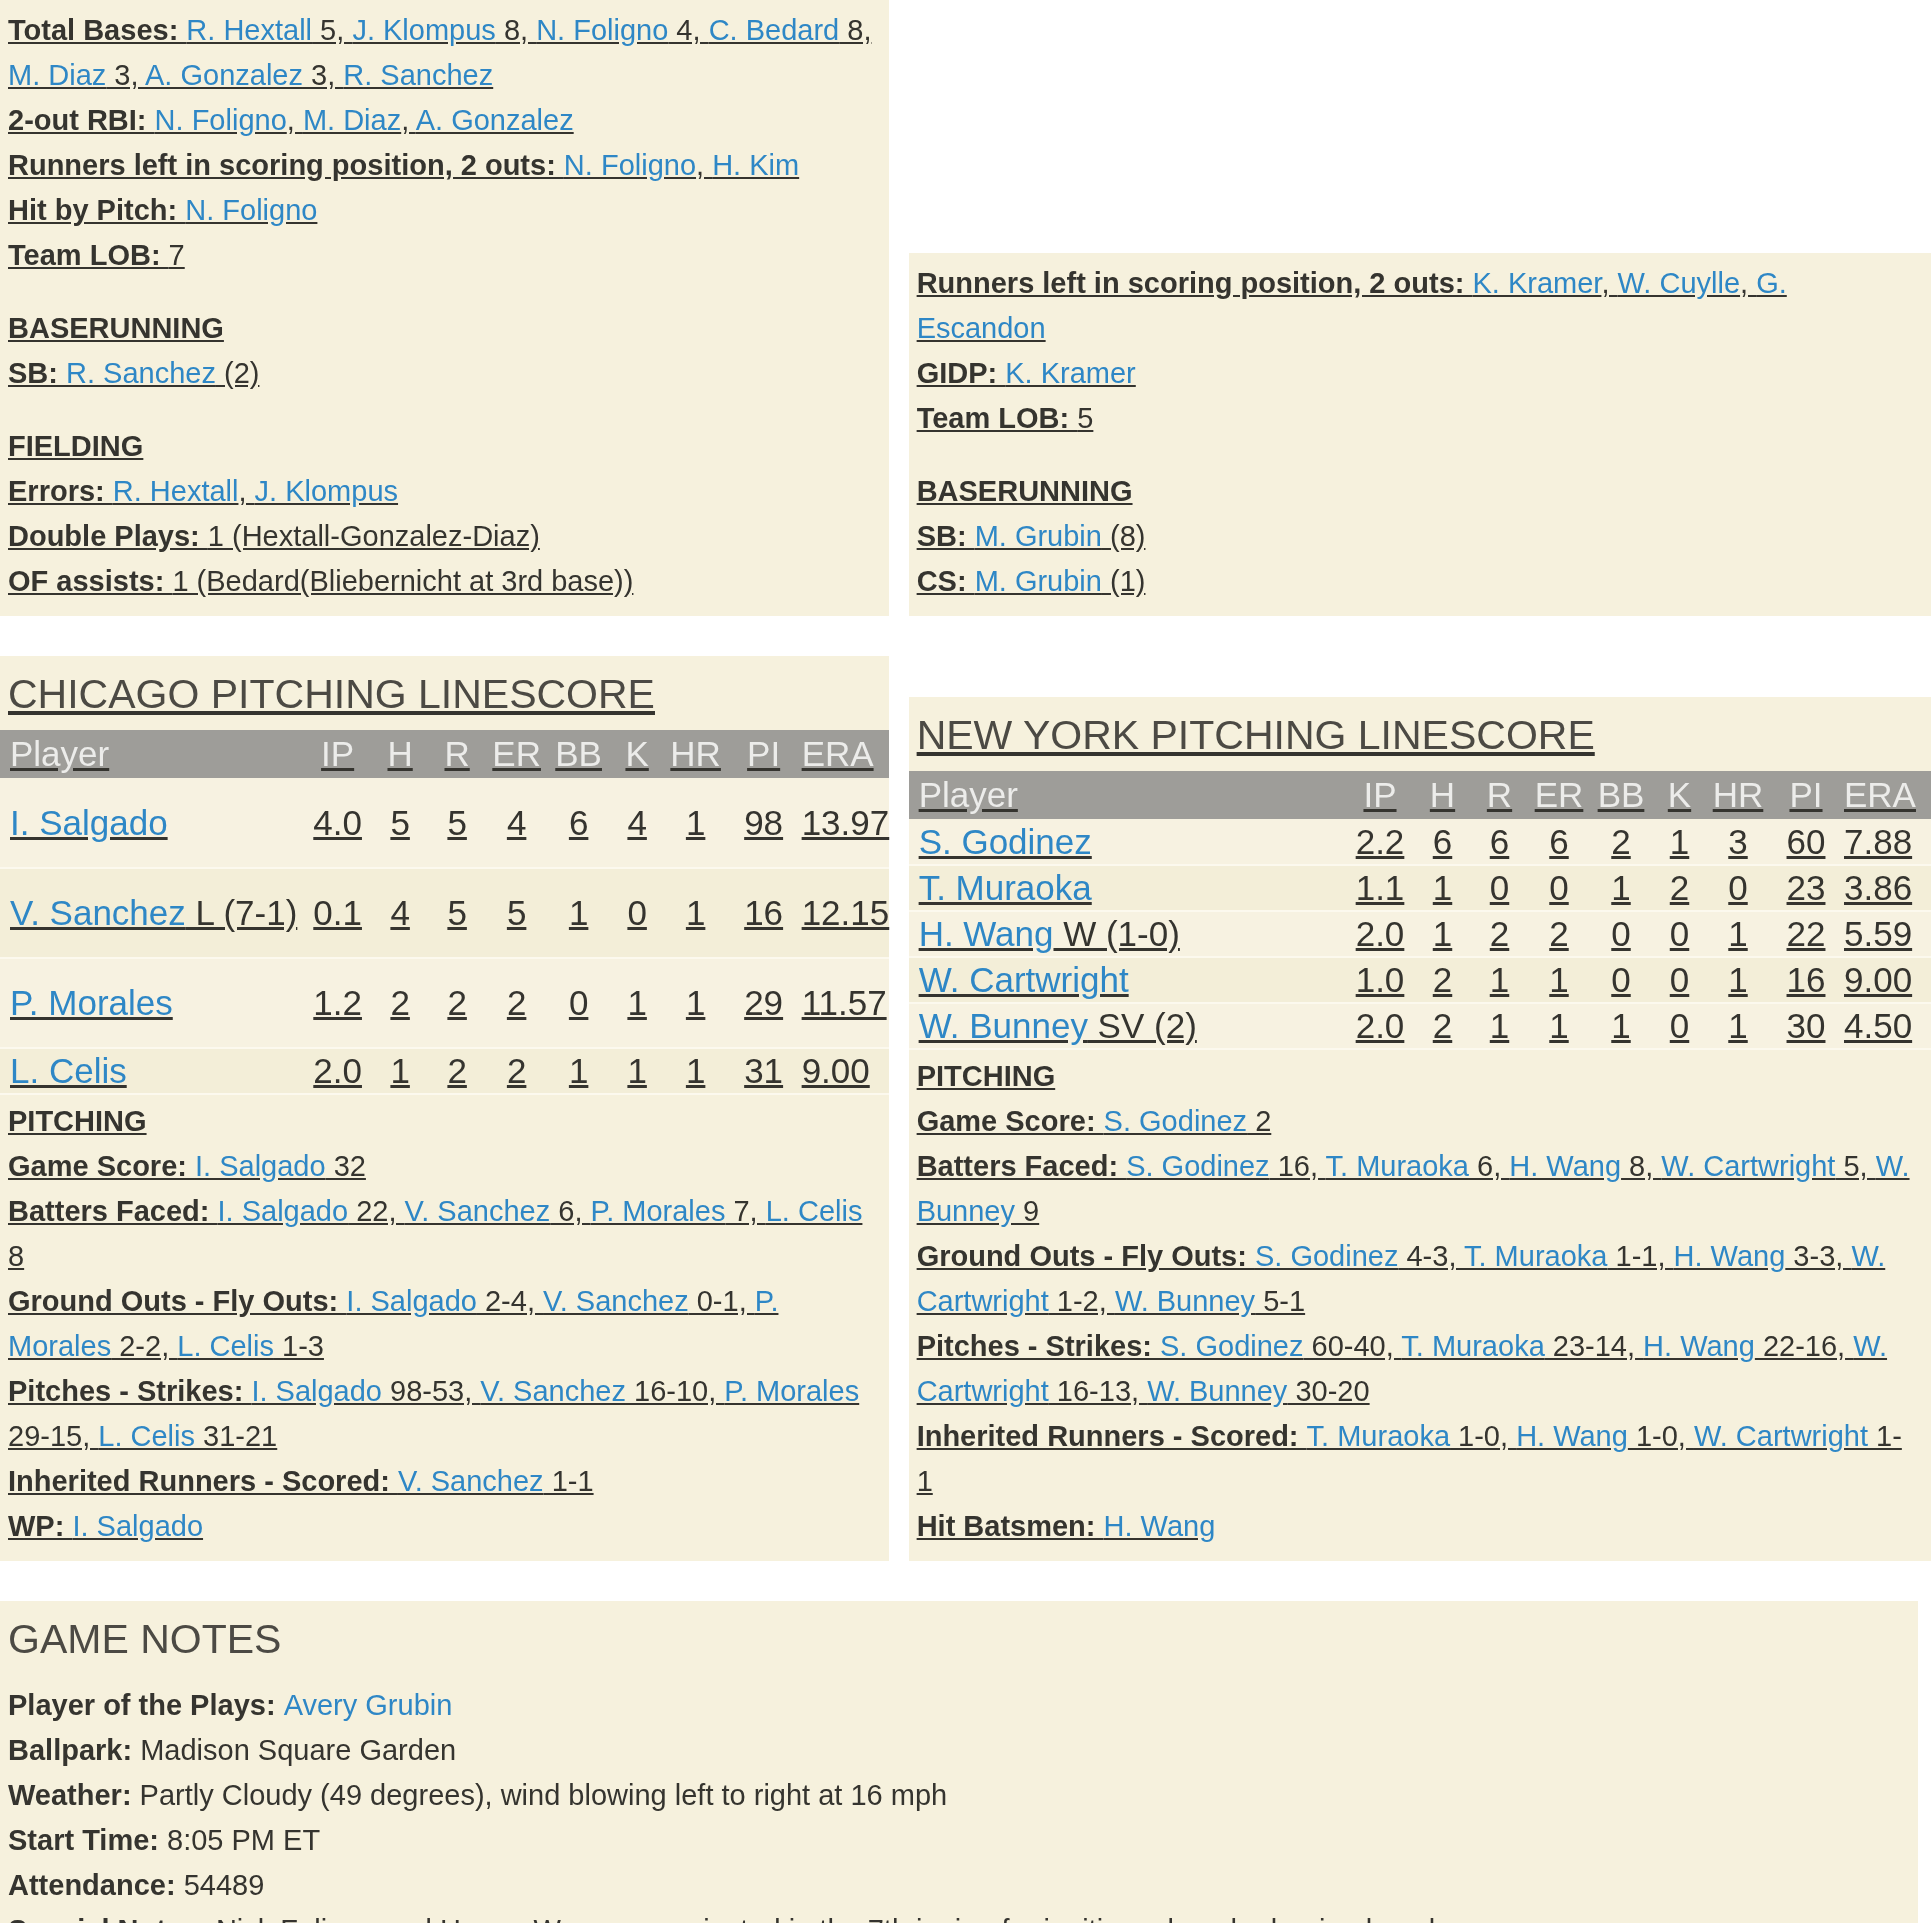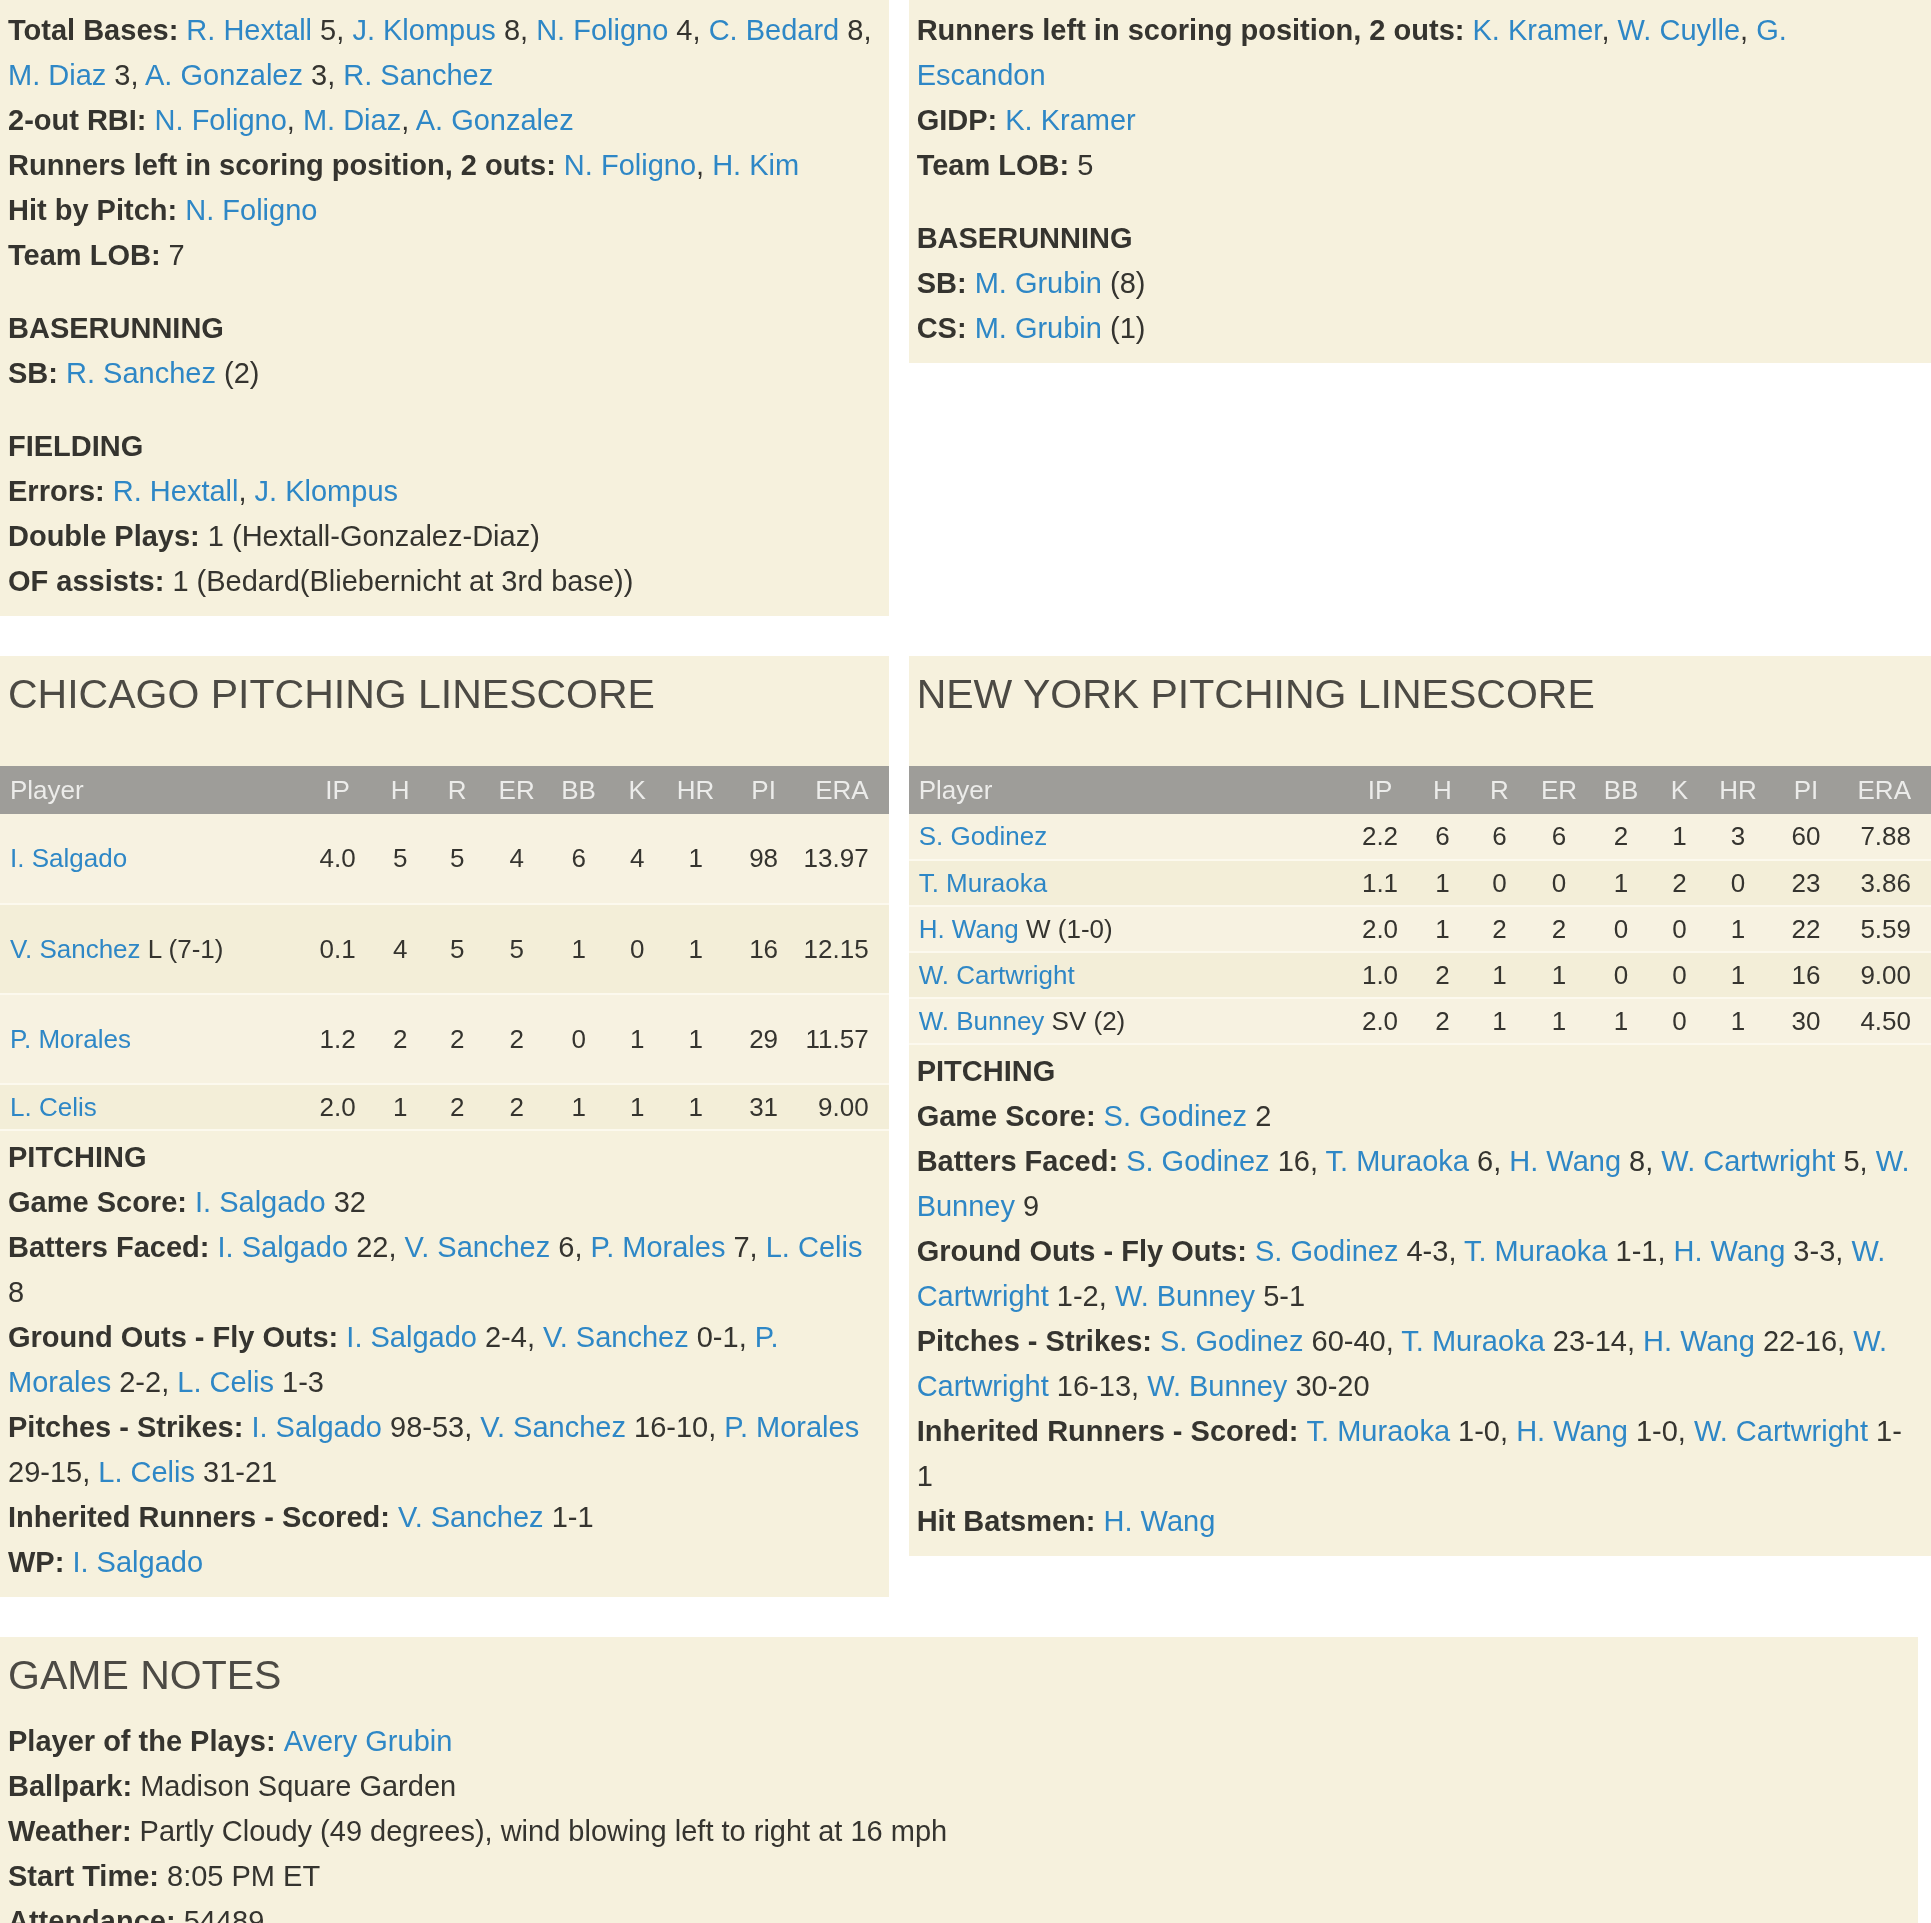--- a/index.html
+++ b/index.html
@@ -3,40 +3,39 @@
 <meta charset="utf-8">
 <style>
   html,body{margin:0;padding:0;background:#ffffff;}
   body{
     width:1931px;
     font-family:"Liberation Sans","DejaVu Sans",sans-serif;
     color:#35342f;
     -webkit-font-smoothing:antialiased;
   }
   .page{position:relative;width:1931px;}
-  .cols{display:flex;align-items:flex-start;}
+  .cols{display:flex;align-items:flex-end;text-decoration:underline;}
   .panel{background:#f6f1dd;box-sizing:border-box;}
   .panel.left{width:950px;margin-right:20px;}
   .panel.right{width:1093px;}
   .panel.full{width:1918px;}
   .gap{height:40px;background:#ffffff;}
   .lines{padding:8px 14px 12px 8px;}
   .line{font-size:29px;line-height:45px;min-height:45px;}
   .blank{height:28px;}
   .lbl{font-weight:bold;color:#35342f;}
   .txt{color:#35342f;}
   .plink{color:#2e87c6;cursor:pointer;}
   .sec-title{
     margin:0;padding:14px 0 12px 8px;
     font-size:41px;font-weight:400;color:#4c4a44;line-height:48px;
   }
   table.linescore{
     width:100%;border-collapse:collapse;table-layout:fixed;
-    font-size:26px;
-    margin-top:36px;
+    font-size:35px;
   }
   table.linescore th{
     background:#9e9d99;color:#ececea;font-weight:400;height:46px;
     text-align:center;white-space:nowrap;
   }
   table.linescore th.ph{text-align:left;padding-left:10px;}
   table.linescore td{
     text-align:center;white-space:nowrap;color:#35342f;
     border-bottom:2px solid #fcf9ee;
   }

